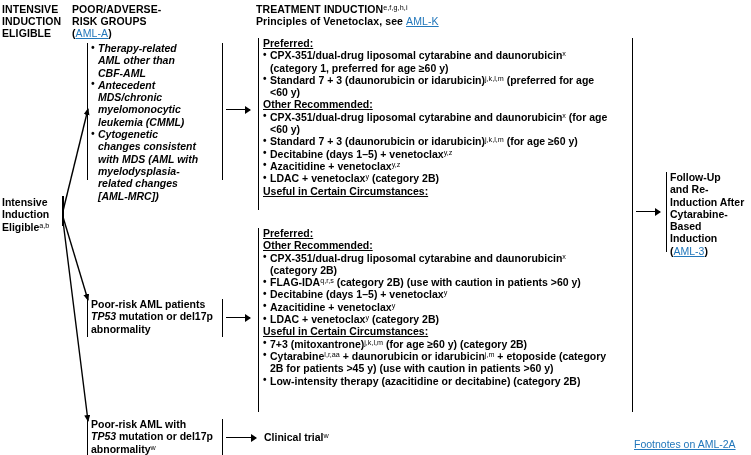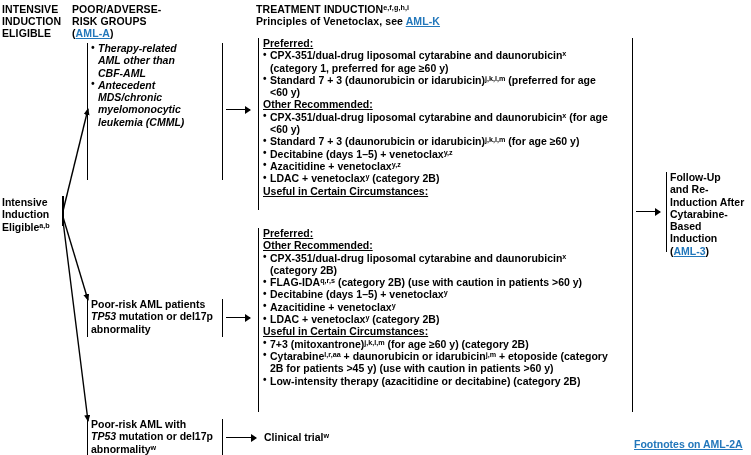--- a/index.html
+++ b/index.html
@@ -29,21 +29,21 @@
   .txt {
     font-size: 10.5px;
     line-height: 12.3px;
     font-weight: bold;
   }
 
   
   .lnk {
     color: #2277bb;
     text-decoration: underline;
-    font-weight: bold;
+    font-weight: normal;
     cursor: pointer;
   }
 
   
   .subhead {
     text-decoration: underline;
     font-weight: bold;
     display: block;
   }
 
@@ -85,21 +85,21 @@
     content: "";
     position: absolute;
     right: -1px;
     top: 50%;
     transform: translateY(-50%);
     border-left: 6px solid #000;
     border-top: 4px solid transparent;
     border-bottom: 4px solid transparent;
   }
 
-  sup { font-size: 7.2px; line-height: 0; vertical-align: 0.36em; font-weight: bold;}
+  sup { font-size: 7.2px; line-height: 0; vertical-align: 0.36em; font-weight: normal;}
   i   { font-style: italic; }
 
   .diag { position: absolute; overflow: visible; }
 </style>
 </head>
 <body>
 
 <div class="abs colhead" style="left:2px; top:3px; width:72px; white-space:pre-line;">INTENSIVE
 INDUCTION
 ELIGIBLE</div>
@@ -131,20 +131,21 @@
   </defs>
   <line x1="3" y1="106" x2="28" y2="4" stroke="#000" stroke-width="1.4" marker-end="url(#ah)"></line>
   <line x1="3" y1="112" x2="28" y2="195" stroke="#000" stroke-width="1.4" marker-end="url(#ah)"></line>
   <line x1="3" y1="116" x2="28" y2="316" stroke="#000" stroke-width="1.4" marker-end="url(#ah)"></line>
 </svg>
 
 <div class="abs vbar-thin" style="left:87px; top:43px; height:137px;"></div>
 <ul class="abs bl txt" style="left:91px; top:42px; width:110px;font-style:italic;">
   <li>Therapy-related AML other than CBF-AML</li>
   <li>Antecedent MDS/chronic myelomonocytic leukemia (CMML)</li>
+  <li>Cytogenetic changes consistent with MDS (AML with myelodysplasia-related changes [AML-MRC])</li>
 </ul>
 
 <div class="abs vbar-thin" style="left:87px; top:299px; height:38px;"></div>
 <div class="abs txt" style="left:91px; top:298px; width:128px;">
   <span>Poor-risk AML patients</span><br>
   <i>TP53</i><span> mutation or del17p</span><br>
   <span>abnormality</span>
 </div>
 
 <div class="abs vbar-thin" style="left:87px; top:419px; height:38px;"></div>

